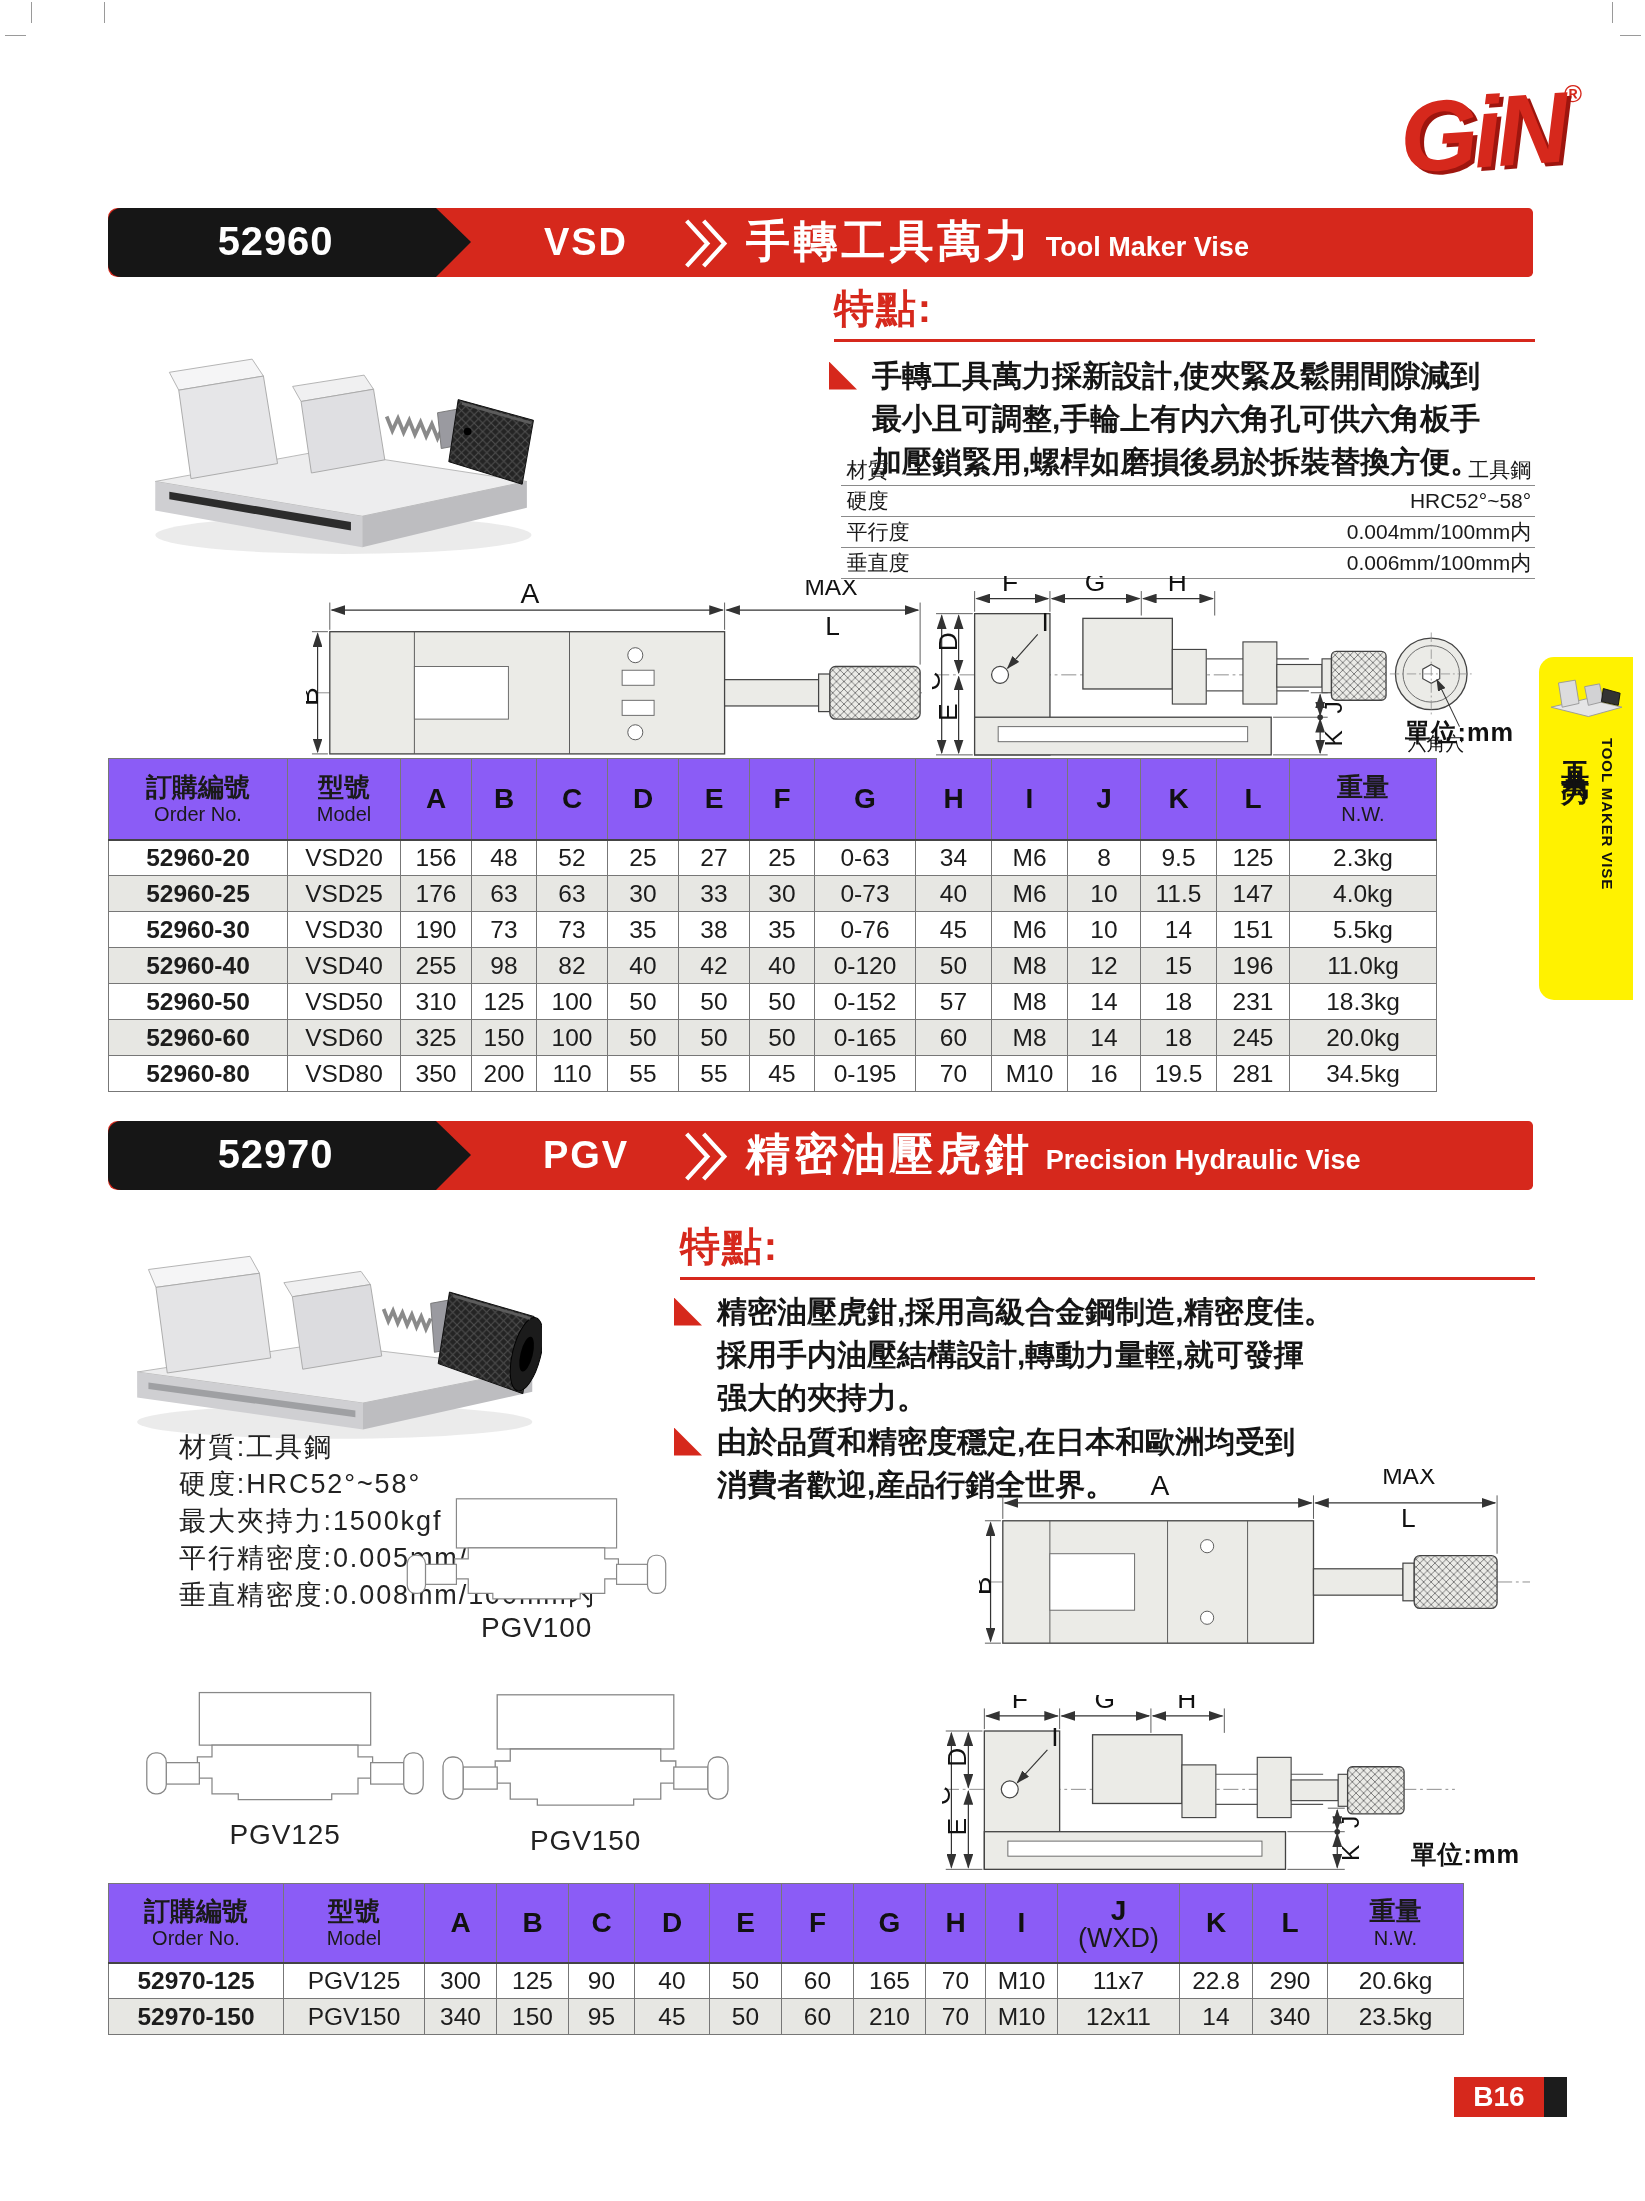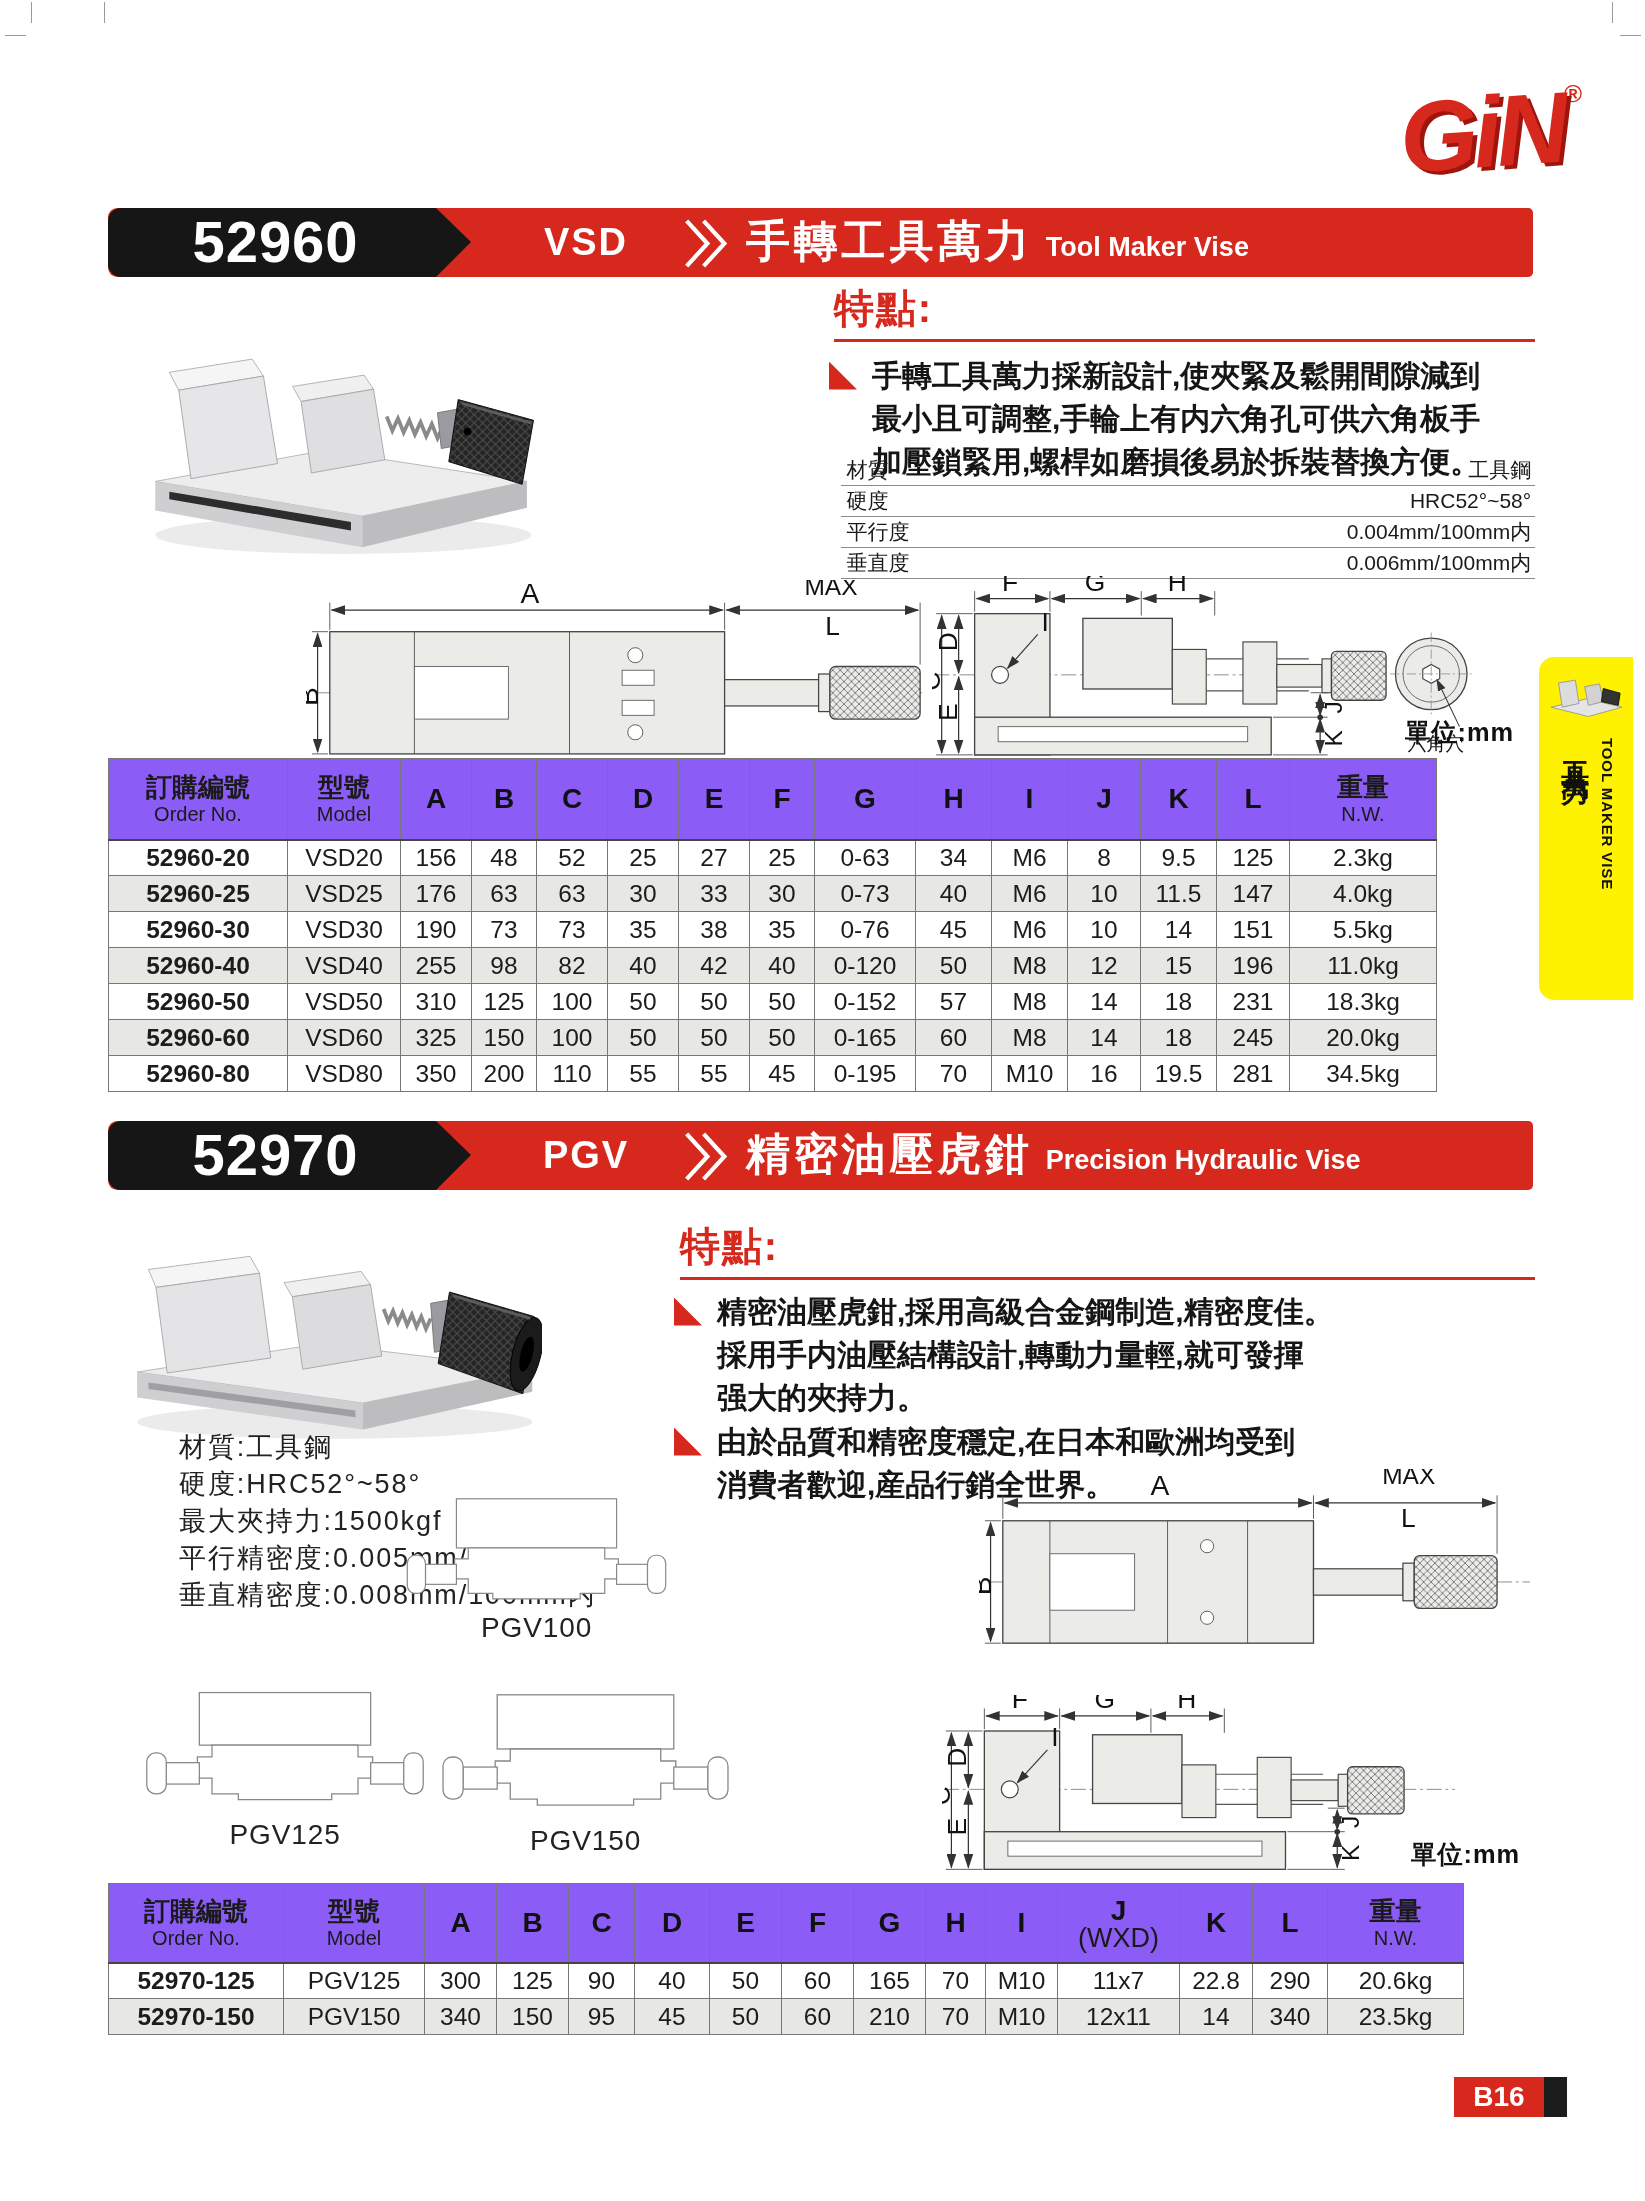--- a/index.html
+++ b/index.html
@@ -14,21 +14,21 @@
   .logo{position:absolute;left:1252px;top:75px;width:330px;height:122px;text-align:right;}
   .logo .g{font-size:100px;font-weight:900;font-style:italic;color:#d6281c;letter-spacing:-4.7px;
            text-shadow:3.8px 3.8px 0 #9e150e;display:inline-block;transform:rotate(-4deg);}
   .logo .reg{font-size:24.5px;font-weight:700;color:#d6281c;vertical-align:top;line-height:38px;}
 
   
   .banner{position:absolute;left:108px;width:1425px;height:69px;background:#d6281c;border-radius:9.4px 4.7px 4.7px 9.4px;}
   .banner .blk{position:absolute;left:0;top:0;width:363px;height:69px;background:#161616;
                border-radius:13px 0 0 13px;clip-path:polygon(0 0,328px 0,363px 34px,328px 69px,0 69px);}
   .banner .num{position:absolute;left:17px;top:0;width:301px;height:69px;line-height:67px;text-align:center;
-               font-size:58px;font-weight:800;color:#fff;letter-spacing:0.9px;}
+               font-size:40px;font-weight:800;color:#fff;letter-spacing:0.9px;}
   .banner .series{position:absolute;left:384px;top:0;width:188px;height:50px;line-height:69px;text-align:center;
                font-size:38px;font-weight:700;color:#fff;letter-spacing:1.9px;}
   .banner .chev{position:absolute;left:573px;top:7.5px;}
   .banner .title{position:absolute;left:638px;top:0;height:69px;line-height:66px;font-size:44px;font-weight:700;
                color:#fff;letter-spacing:3.8px;white-space:nowrap;}
   .banner .title .en{font-size:27px;letter-spacing:0;margin-left:13px;font-weight:700;}
 
   
   .feat-head{position:absolute;font-size:40px;font-weight:800;color:#d6281c;letter-spacing:1.9px;}
   .feat-rule{position:absolute;height:2.8px;background:#d6281c;}

